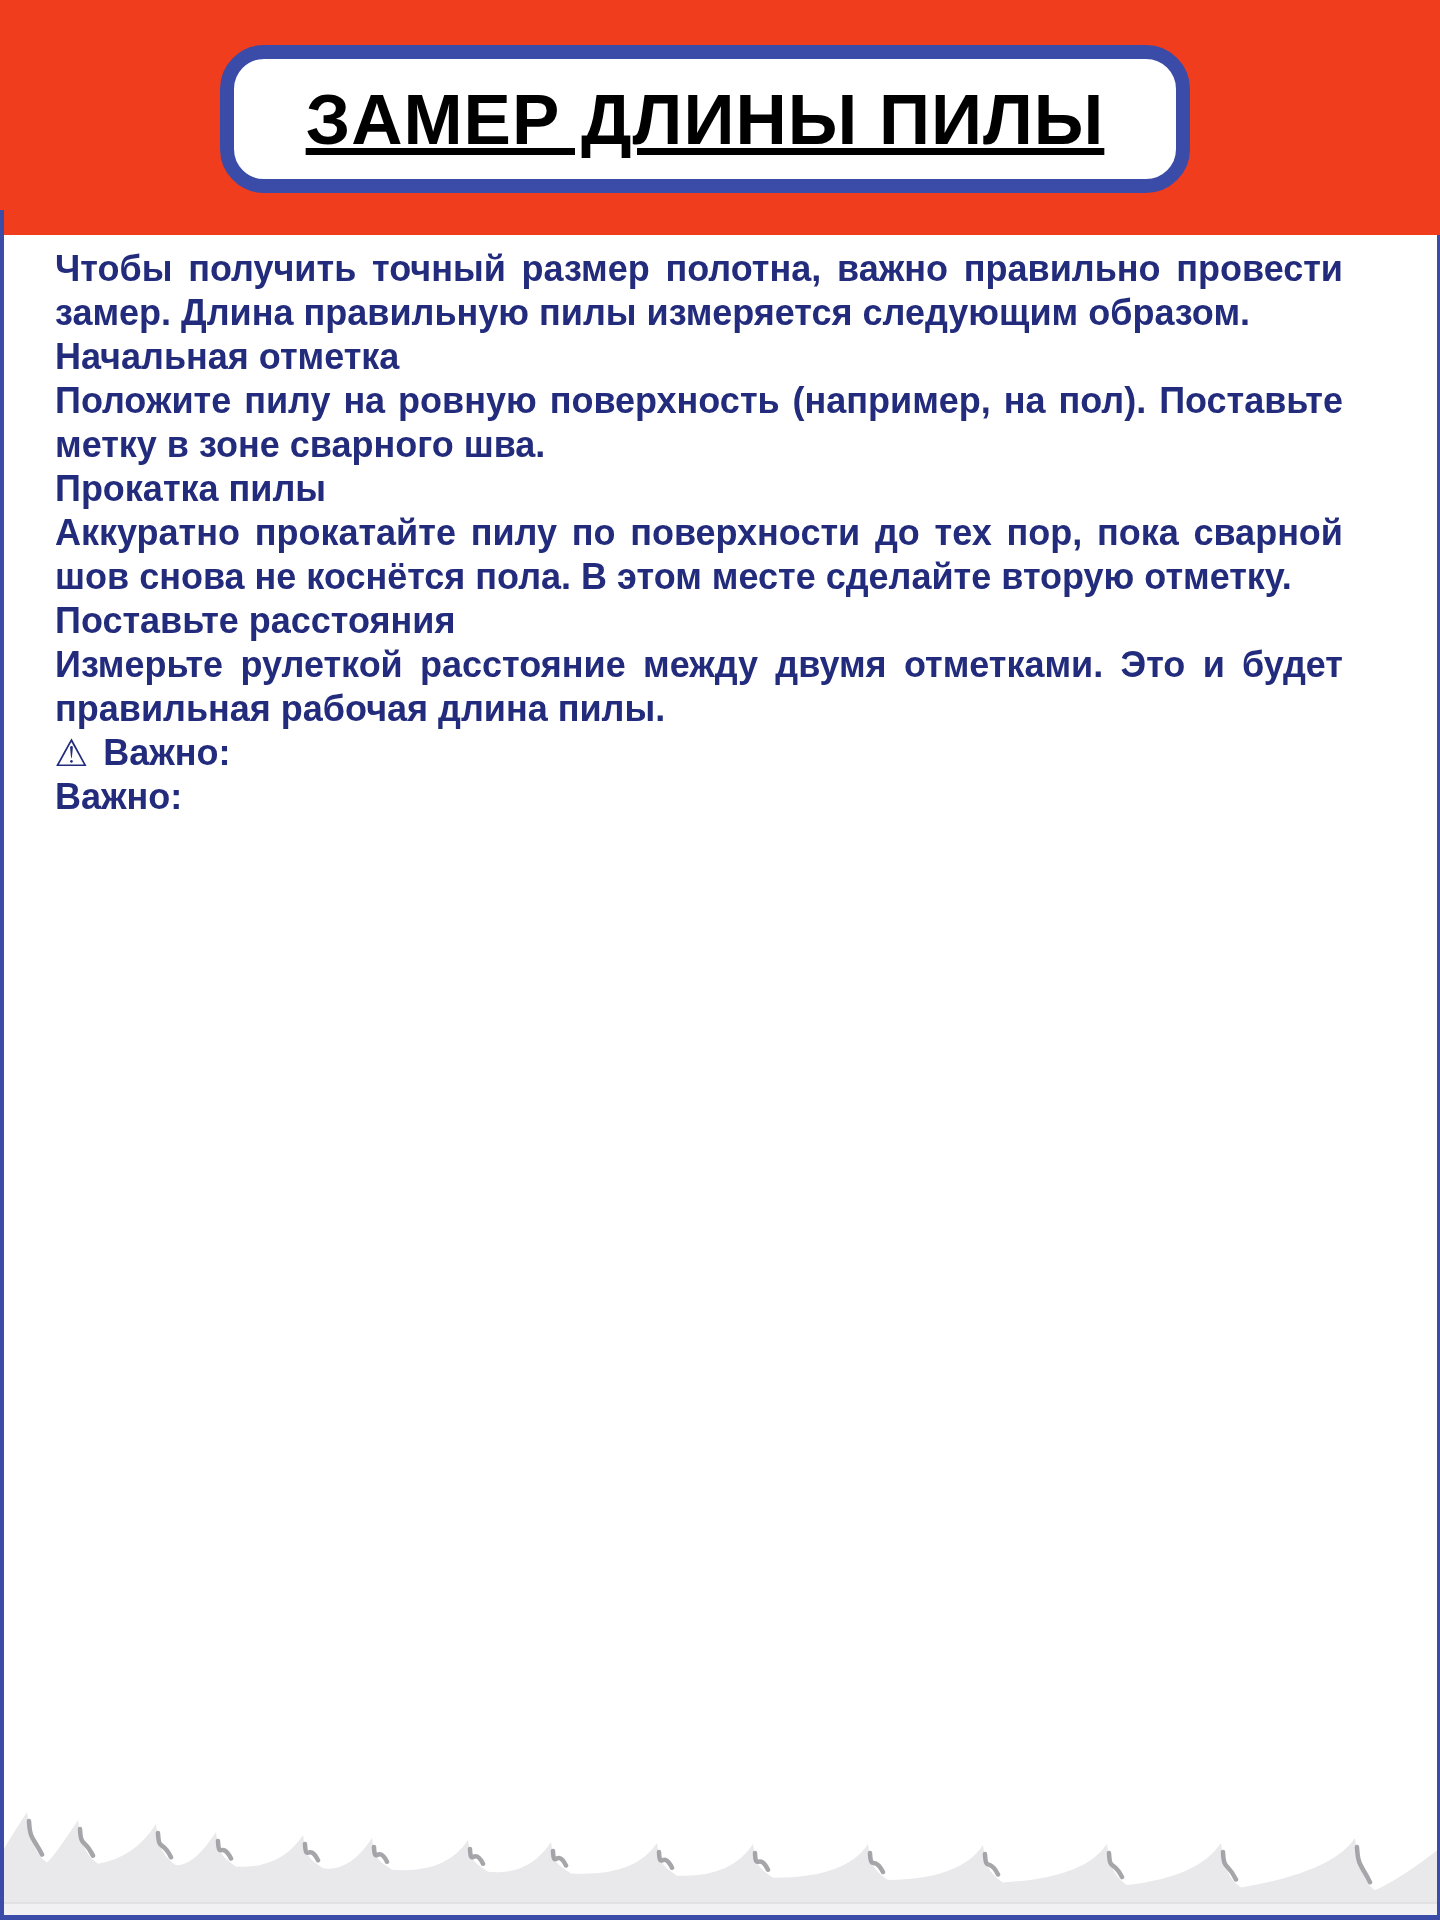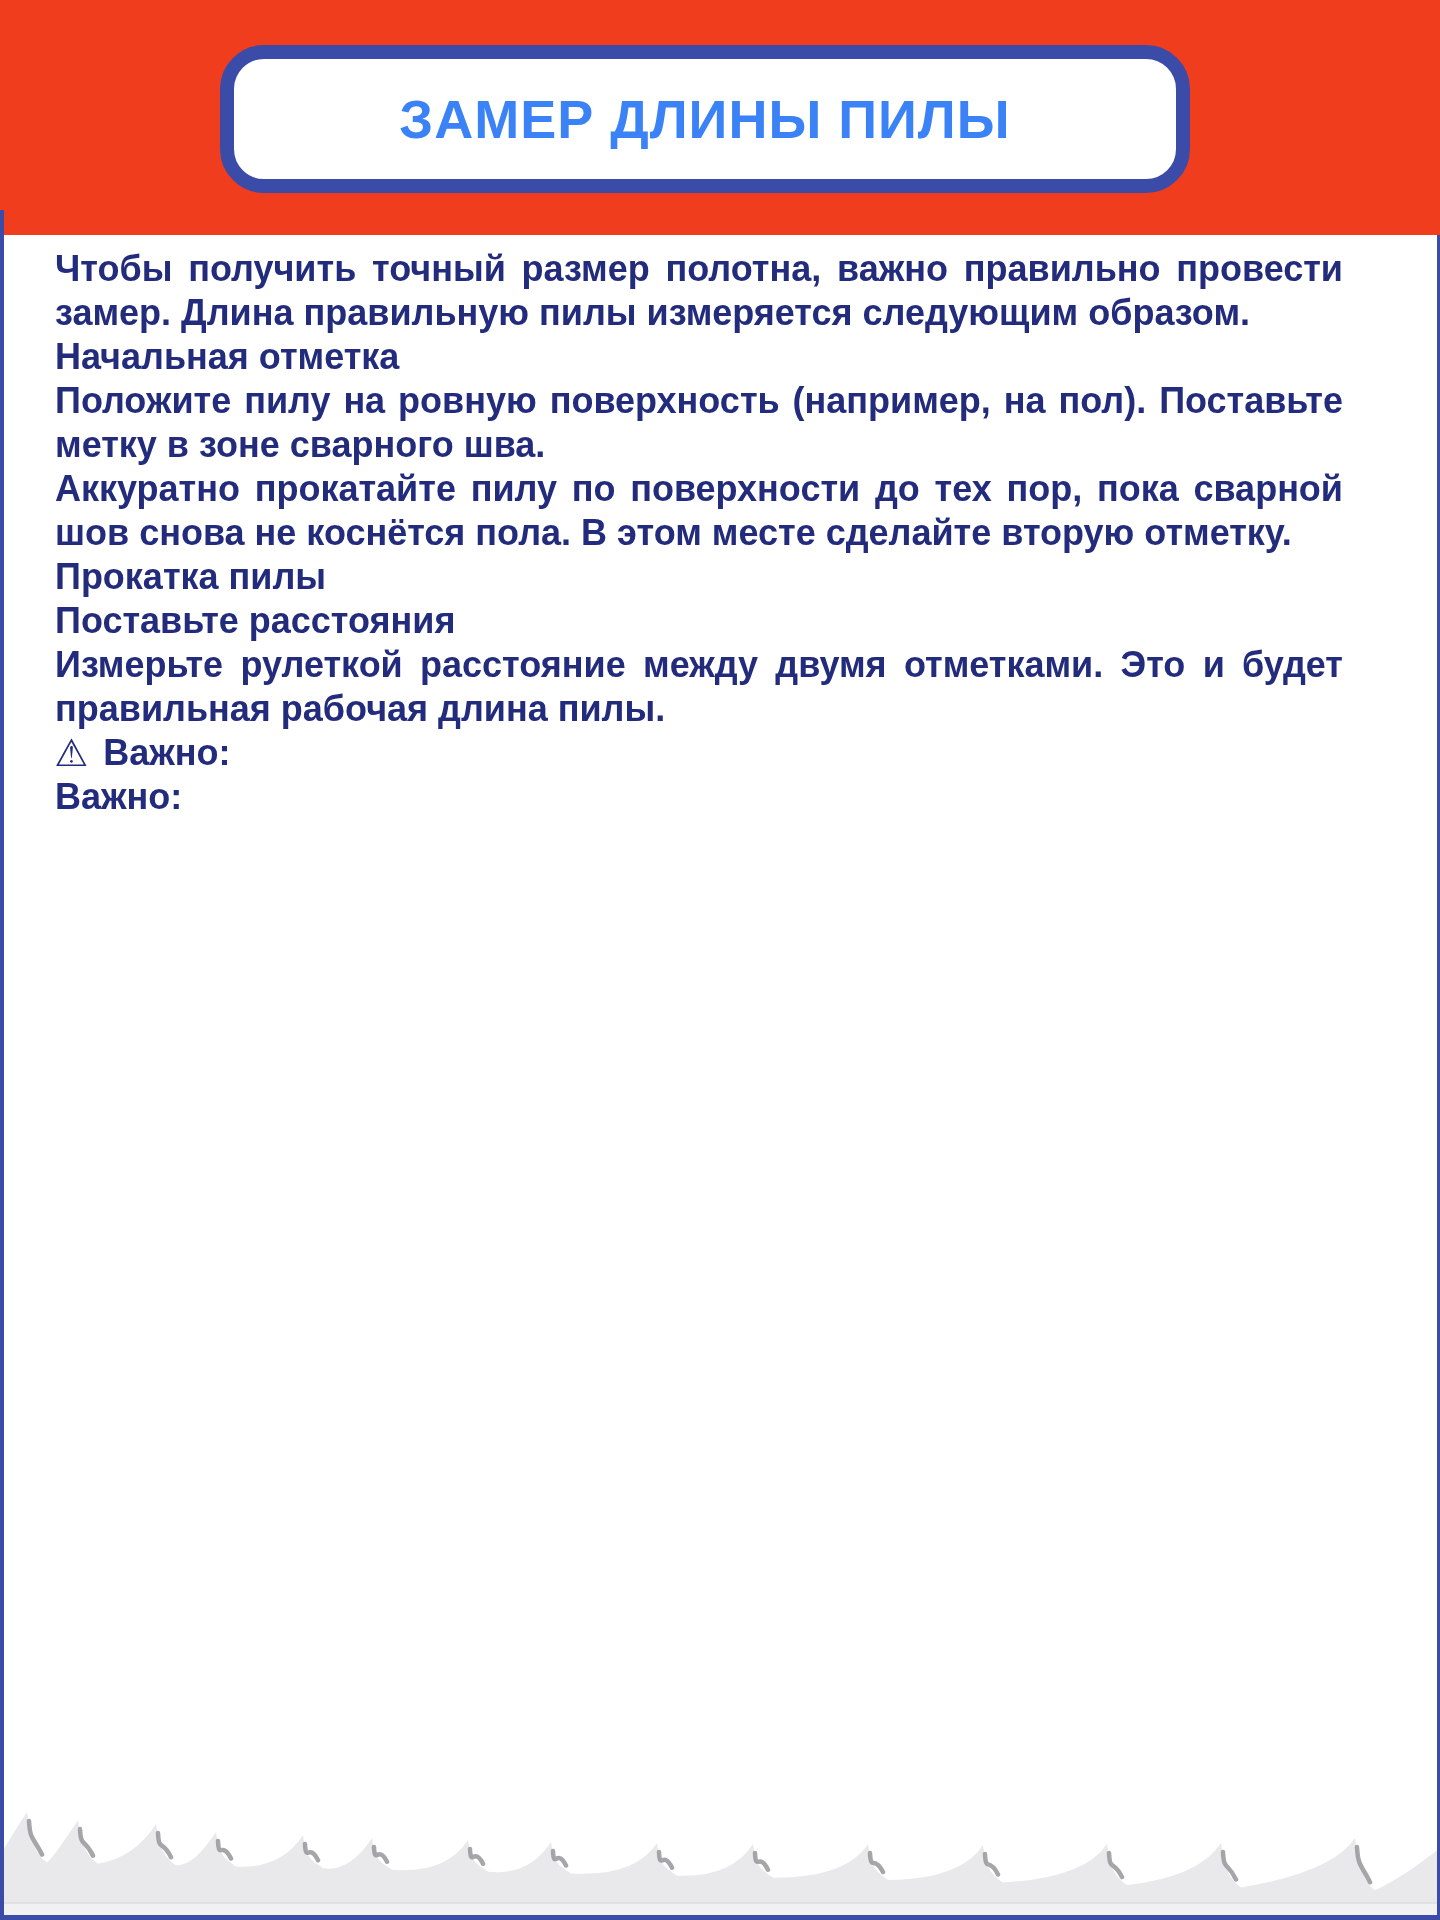--- a/index.html
+++ b/index.html
@@ -21,25 +21,26 @@
     left:220px;top:45px;
     width:970px;height:148px;
     box-sizing:border-box;
     background:#ffffff;
     border:14px solid #3B4CA8;
     border-radius:44px;
     display:flex;align-items:center;justify-content:center;
   }
   .title-box h1{
     margin:0;
-    font-size:54px;
+    font-size:71px;
     font-weight:bold;
     letter-spacing:1px;
-    color:#3b82f6;
+    color:#000000;
     white-space:nowrap;
+    text-decoration:underline;
   }
   
   .frame-left{position:absolute;left:0;top:210px;bottom:0;width:4px;background:#3B4CA8;z-index:6;}
   .frame-right{position:absolute;right:0;top:235px;bottom:0;width:3px;background:#3B4CA8;z-index:6;}
   .frame-bottom{position:absolute;left:0;right:0;bottom:0;height:5px;background:#3B4CA8;z-index:7;}
   
   .article{
     position:absolute;
     left:55px;top:247px;
     width:1288px;
@@ -72,22 +73,22 @@
   <div class="header">
     <div class="title-box">
       <h1>ЗАМЕР ДЛИНЫ ПИЛЫ</h1>
     </div>
   </div>
 
   <div class="article">
       <p>Чтобы получить точный размер полотна, важно правильно провести замер. Длина правильную пилы измеряется следующим образом.</p>
       <p>Начальная отметка</p>
       <p>Положите пилу на ровную поверхность (например, на пол). Поставьте метку в зоне сварного шва.</p>
+      <p>Прокатка пилы</p>
       <p>Аккуратно прокатайте пилу по поверхности до тех пор, пока сварной шов снова не коснётся пола. В этом месте сделайте вторую отметку.</p>
-      <p>Прокатка пилы</p>
       <p>Поставьте расстояния</p>
       <p>Измерьте рулеткой расстояние между двумя отметками. Это и будет правильная рабочая длина пилы.</p>
       <p><span class="warn-icon">⚠</span> Важно:</p>
       <p>Важно:</p>
     </div>
 
   <svg class="saw-svg" viewBox="0 0 1440 200" preserveAspectRatio="none">
       <path d="M0,136 Q5,126 27,92 C30,114 33,132.5625 47,142.5625 Q56,134 78,100 C81,122 84,133.625 98,143.625 Q134,138 156,104 C159,126 162,135.25 176,145.25 Q194,146 216,112 C219,134 222,136.5 236,146.5 Q281,149 303,115 C306,137 309,138.3125 323,148.3125 Q350,152 372,118 C375,140 378,139.75 392,149.75 Q446,154 468,120 C471,142 474,141.75 488,151.75 Q529,156 551,122 C554,144 557,143.47916666666666 571,153.47916666666666 Q635,157 657,123 C660,145 663,145.6875 677,155.6875 Q731,158 753,124 C756,146 759,147.6875 773,157.6875 Q846,158 868,124 C871,146 874,150.08333333333334 888,160.08333333333334 Q961,159 983,125 C986,147 989,152.47916666666666 1003,162.47916666666666 Q1085,158 1107,124 C1110,146 1113,155.0625 1127,165.0625 Q1199,157 1221,123 C1224,145 1227,157.4375 1241,167.4375 Q1333,152 1355,118 C1358,140 1361,160.22916666666666 1375,170.22916666666666 Q1402,158 1440,128 L1440,200 L0,200 Z" fill="#E9E9EC"></path>
       <path d="M29,101 C30,120 33,116.5625 42,134.5625 M80,109 C81,128 84,117.625 93,135.625 M158,113 C159,132 162,119.25 171,137.25 M218,121 C219,140 222,120.5 231,138.5 M305,124 C306,143 309,122.3125 318,140.3125 M374,127 C375,146 378,123.75 387,141.75 M470,129 C471,148 474,125.75 483,143.75 M553,131 C554,150 557,127.47916666666666 566,145.47916666666666 M659,132 C660,151 663,129.6875 672,147.6875 M755,133 C756,152 759,131.6875 768,149.6875 M870,133 C871,152 874,134.08333333333334 883,152.08333333333334 M985,134 C986,153 989,136.47916666666666 998,154.47916666666666 M1109,133 C1110,152 1113,139.0625 1122,157.0625 M1223,132 C1224,151 1227,141.4375 1236,159.4375 M1357,127 C1358,146 1361,144.22916666666666 1370,162.22916666666666 " fill="none" stroke="#95959B" stroke-width="4.5" stroke-linecap="round" opacity="0.85"></path>
       <rect x="0" y="183" width="1440" height="17" fill="#F1F1F4"></rect>

